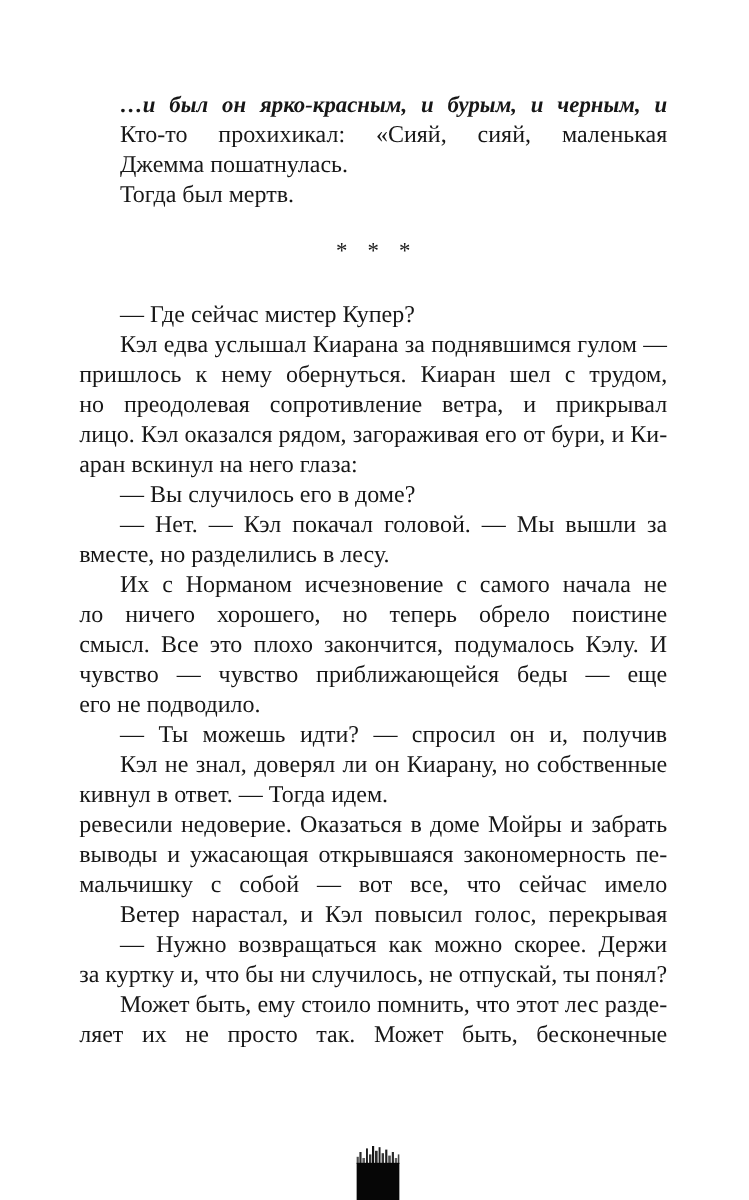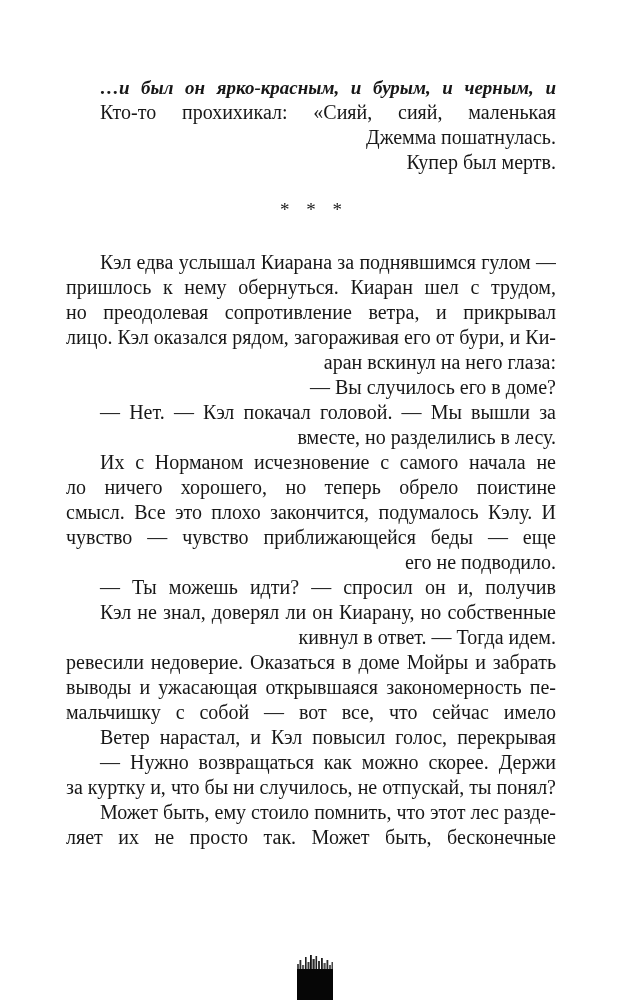--- a/index.html
+++ b/index.html
@@ -22,21 +22,21 @@
     position: absolute;
     left: 66px;
     top: 75px;
     width: 490px;
   }
   .line {
     font-size: 20px;
     line-height: 25px;
     height: 25px;
     overflow: hidden;
-    text-align: right;
+    text-align: left;
     text-justify: inter-word;
   }
   .line.indent { text-indent: 34px; }
   .line.justify { text-align: justify; text-align-last: justify; }
   .line.italic { font-style: italic; font-weight: 700; font-size: 19px; }
   .separator {
     height: 25px;
     line-height: 25px;
     margin-top: 22px;
     margin-bottom: 28px;
@@ -57,24 +57,25 @@
 </head>
 <body>
 
 <div class="page">
 
   <div class="text-column">
     <div id="opening-block">
         <div class="line indent justify italic">…и был он ярко-красным, и бурым, и черным, и ледяным…</div>
         <div class="line indent justify">Кто-то прохихикал: «Сияй, сияй, маленькая звездочка».</div>
         <div class="line indent">Джемма пошатнулась.</div>
-        <div class="line indent">Купер был мертв.</div>
+        <div class="line indent">Тогда был мертв.</div>
       </div>
     <div class="separator">* * *</div>
     <div id="body-block">
+        <div class="line indent">— Где сейчас мистер Купер?</div>
         <div class="line indent justify">Кэл едва услышал Киарана за поднявшимся гулом —</div>
         <div class="line justify">пришлось к нему обернуться. Киаран шел с трудом, слов-</div>
         <div class="line justify">но преодолевая сопротивление ветра, и прикрывал стоило</div>
         <div class="line justify">лицо. Кэл оказался рядом, загораживая его от бури, и Ки-</div>
         <div class="line">аран вскинул на него глаза:</div>
         <div class="line indent">— Вы случилось его в доме?</div>
         <div class="line indent justify">— Нет. — Кэл покачал головой. — Мы вышли за тобой</div>
         <div class="line">вместе, но разделились в лесу.</div>
         <div class="line indent justify">Их с Норманом исчезновение с самого начала не сули-</div>
         <div class="line justify">ло ничего хорошего, но теперь обрело поистине зловещий</div>

